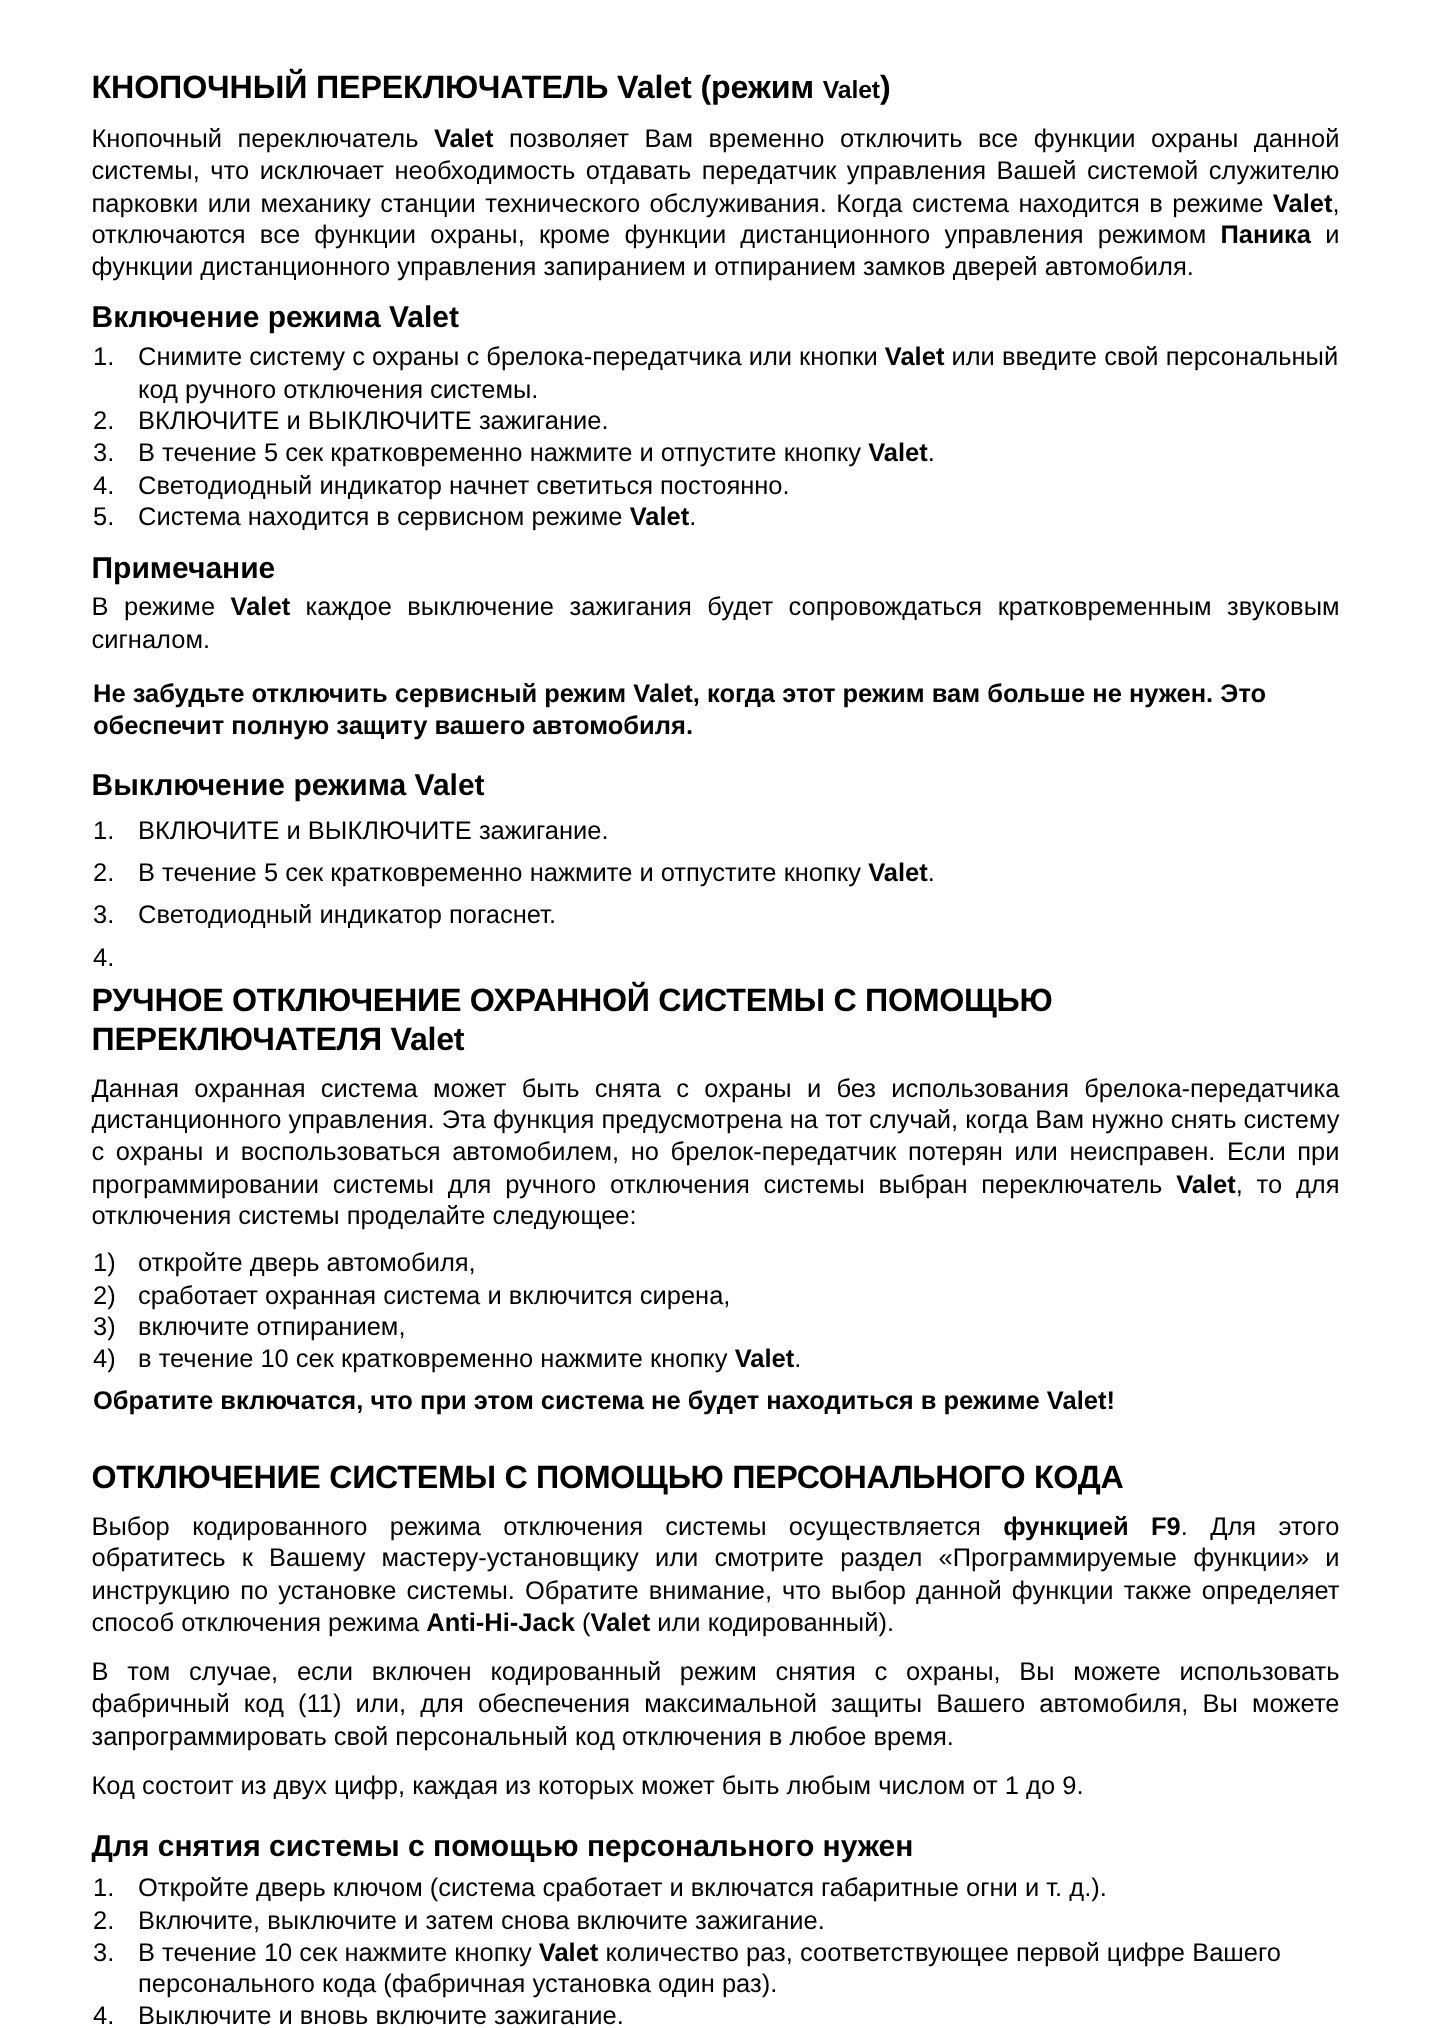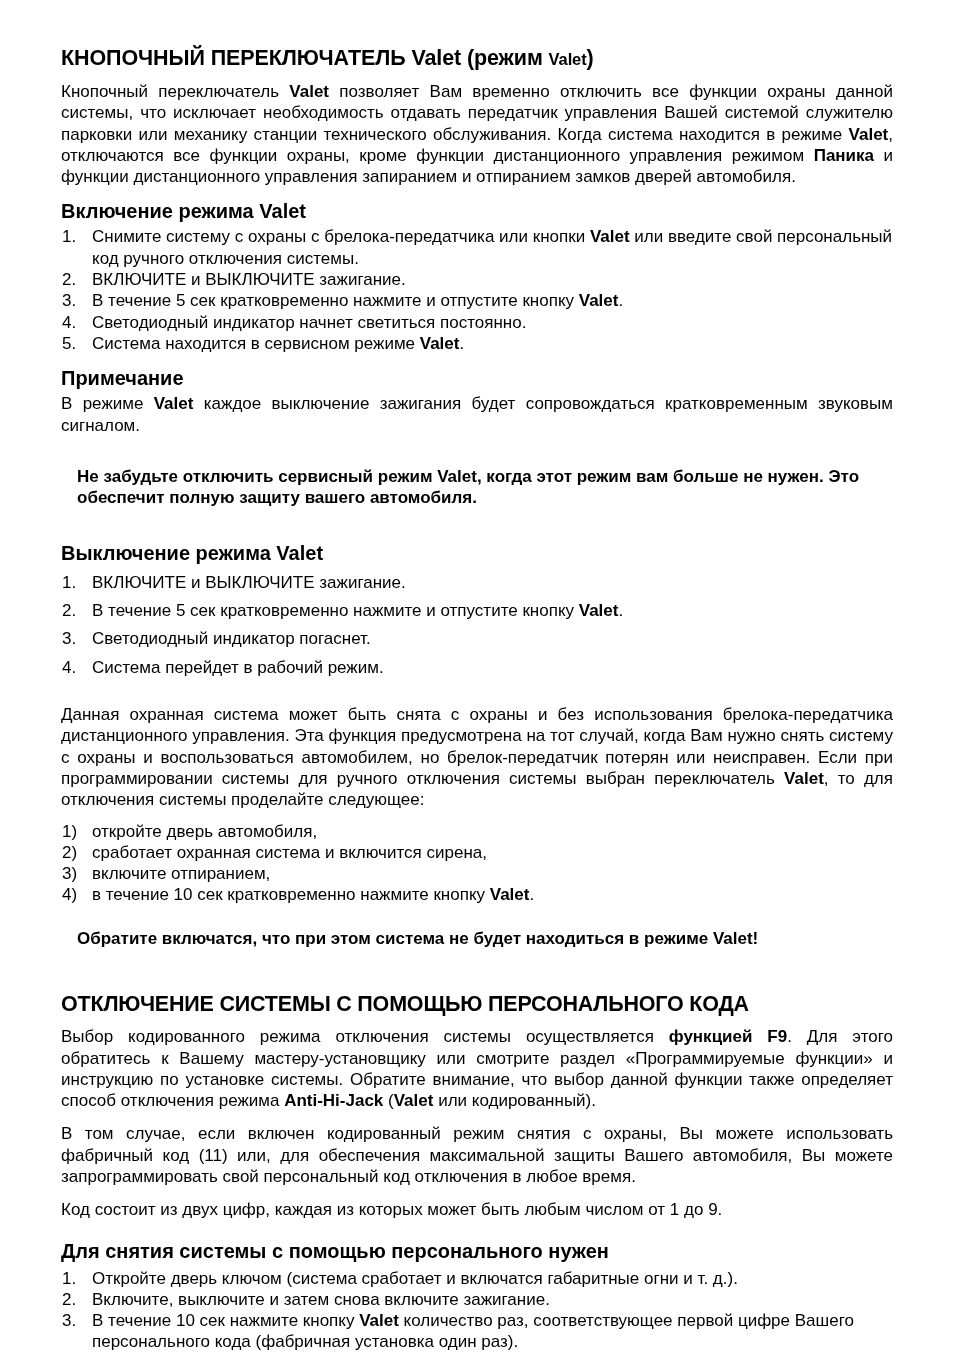--- a/index.html
+++ b/index.html
@@ -56,21 +56,21 @@
     text-justify: inter-word;
     hyphens: manual;
   }
 
   b, .b { font-weight: bold; }
 
   p.bold-note {
     font-size: 17px;
     line-height: 21.5px;
     font-weight: bold;
-    margin: 16px;
+    margin: 1px;
     text-align: left;
   }
 
   
   ol.num-list {
     list-style: none;
     margin: 0;
     padding: 0;
   }
   ol.num-list > li {
@@ -148,25 +148,29 @@
     <div class="gap-14"></div>
 
     <h2 class="sub-title">Выключение режима Valet</h2>
 
     <div class="gap-4"></div>
 
     <ol class="num-list spaced">
       <li><span class="marker">1.</span><span>ВКЛЮЧИТЕ и ВЫКЛЮЧИТЕ зажигание.</span></li>
       <li><span class="marker">2.</span><span>В течение 5 сек кратковременно нажмите и отпустите кнопку </span><b>Valet</b><span>.</span></li>
       <li><span class="marker">3.</span><span>Светодиодный индикатор погаснет.</span></li>
-      <li><span class="marker">4.</span><span>Система перейдет в рабочий режим.</span></li>
+      <li><span class="marker">4.</span></li>
     </ol>
 
     <div class="gap-26"></div>
 
+    <h1 class="section-title upper">
+      <span>РУЧНОЕ ОТКЛЮЧЕНИЕ ОХРАННОЙ СИСТЕМЫ С ПОМОЩЬЮ</span><br>
+      <span>ПЕРЕКЛЮЧАТЕЛЯ Valet</span>
+    </h1>
 
     <p class="para"><span>Данная охранная система может быть снята с охраны и без использования брелока-передатчика дистанционного управления. Эта функция предусмотрена на тот случай, когда Вам нужно снять систему с охраны и воспользоваться автомобилем, но брелок-передатчик потерян или неисправен. Если при программировании системы для ручного отключения системы выбран переключатель </span><b>Valet</b><span>, то для отключения системы проделайте следующее:</span></p>
 
     <div class="gap-10"></div>
 
     <ol class="num-list">
       <li><span class="marker">1)</span><span>откройте дверь автомобиля,</span></li>
       <li><span class="marker">2)</span><span>сработает охранная система и включится сирена,</span></li>
       <li><span class="marker">3)</span><span>включите отпиранием,</span></li>
       <li><span class="marker">4)</span><span>в течение 10 сек кратковременно нажмите кнопку </span><b>Valet</b><span>.</span></li>

